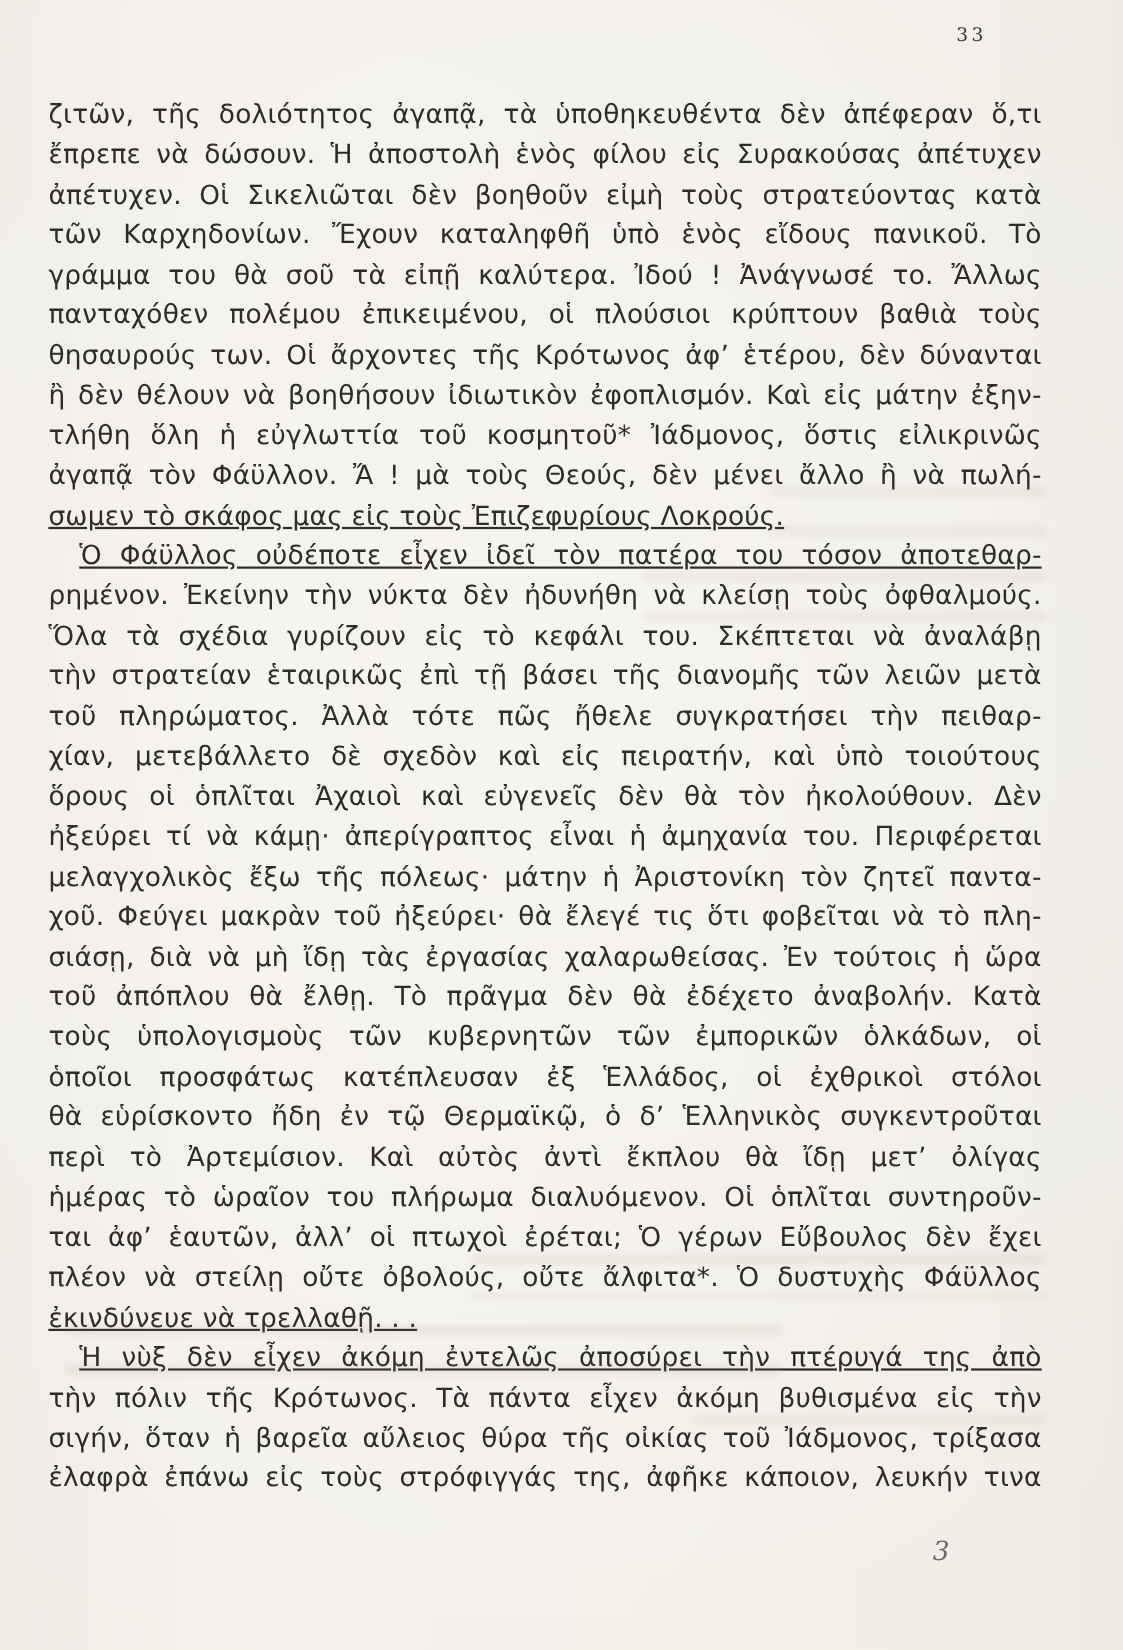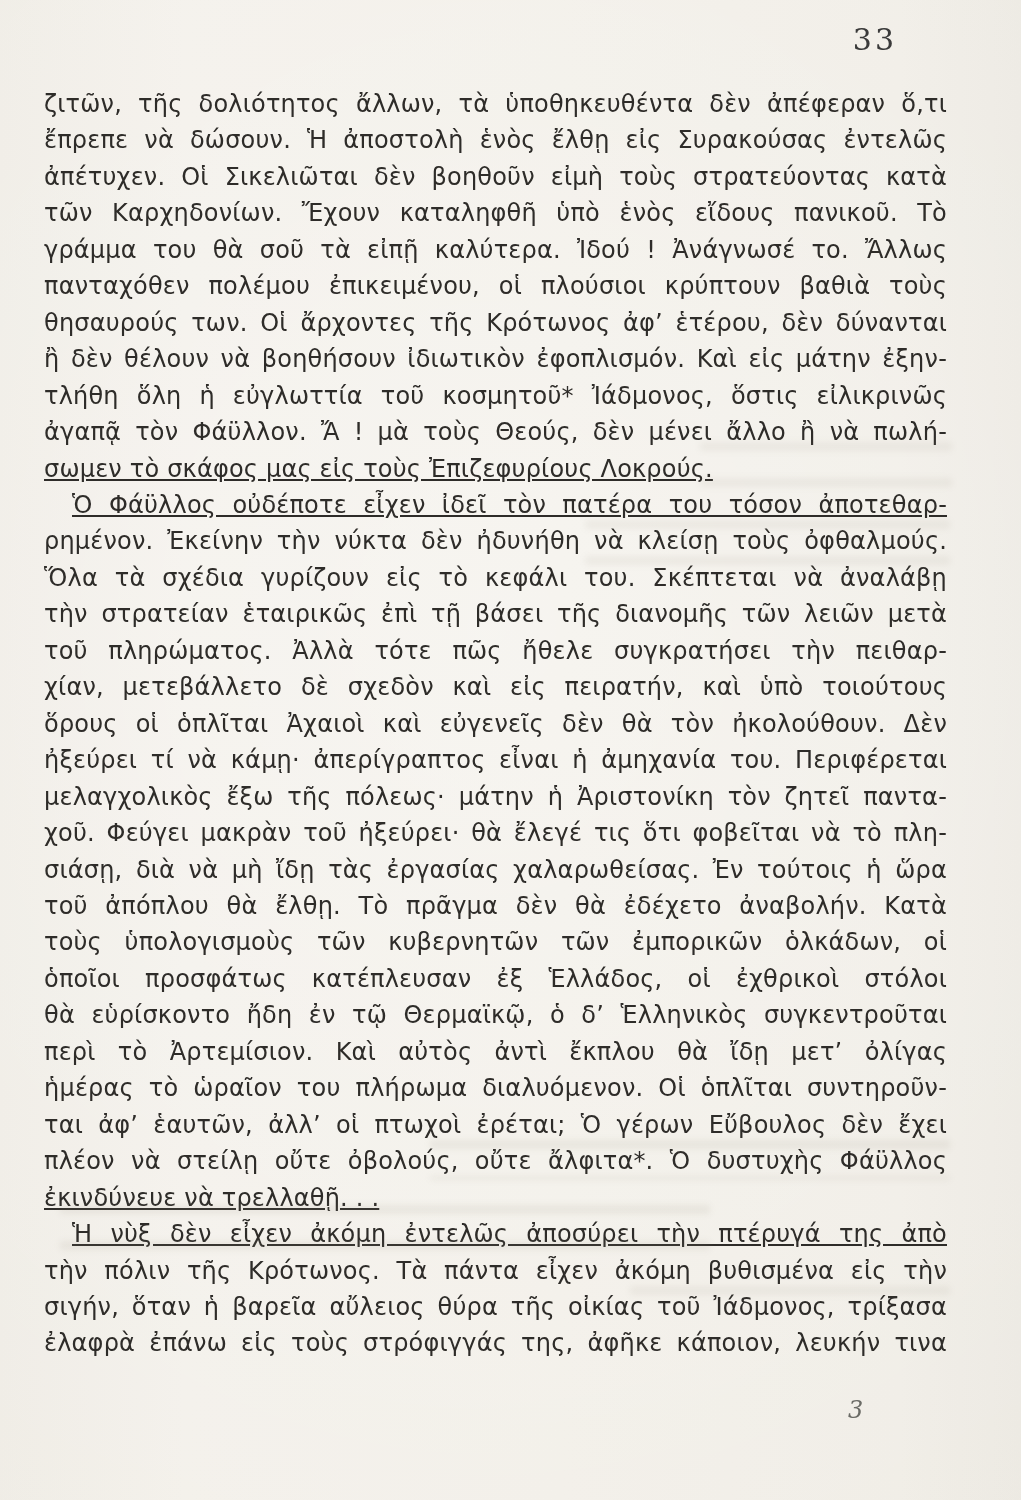--- a/index.html
+++ b/index.html
@@ -18,21 +18,21 @@
       radial-gradient(ellipse 140% 110% at 48% 42%, rgba(255,255,255,0.35), rgba(0,0,0,0) 70%),
       linear-gradient(90deg, #efece5 0%, #f3f0ea 18%, #f2efe8 55%, #f0ede6 88%, #ece9e2 100%);
     background-color: var(--paper, #f2efe8);
     font-family: "DejaVu Sans", sans-serif;
   }
   .folio {
     position: absolute;
     top: 22px;
     right: 124px;
     font-family: "DejaVu Serif", serif;
-    font-size: 30px;
+    font-size: 17px;
     letter-spacing: 3px;
     color: var(--folio, #3a3a3a);
   }
   .text-block {
     position: absolute;
     left: 44px;
     top: 86px;
     width: 903px;
     font-size: 24px;
     line-height: 36.45px;
@@ -76,22 +76,22 @@
   .bleed-5 { left: 630px; top: 1286px; width: 320px; height: 36px; }
 </style>
 </head>
 <body>
 
 <div class="page">
   <div class="folio">33</div>
 
   <div class="text-block">
       <div class="paragraph">
-        <div class="line">ζιτῶν, τῆς δολιότητος ἄλλων, τὰ ὑποθηκευθέντα δὲν ἀπέφεραν ὅ,τι</div>
-        <div class="line">ἔπρεπε νὰ δώσουν. Ἡ ἀποστολὴ ἑνὸς ἔλθῃ εἰς Συρακούσας ἐντελῶς</div>
+        <div class="line">ζιτῶν, τῆς δολιότητος ἀγαπᾷ, τὰ ὑποθηκευθέντα δὲν ἀπέφεραν ὅ,τι</div>
+        <div class="line">ἔπρεπε νὰ δώσουν. Ἡ ἀποστολὴ ἑνὸς φίλου εἰς Συρακούσας ἀπέτυχεν</div>
         <div class="line">ἀπέτυχεν. Οἱ Σικελιῶται δὲν βοηθοῦν εἰμὴ τοὺς στρατεύοντας κατὰ</div>
         <div class="line">τῶν Καρχηδονίων. Ἔχουν καταληφθῆ ὑπὸ ἑνὸς εἴδους πανικοῦ. Τὸ</div>
         <div class="line">γράμμα του θὰ σοῦ τὰ εἰπῇ καλύτερα. Ἰδού ! Ἀνάγνωσέ το. Ἄλλως</div>
         <div class="line">πανταχόθεν πολέμου ἐπικειμένου, οἱ πλούσιοι κρύπτουν βαθιὰ τοὺς</div>
         <div class="line">θησαυρούς των. Οἱ ἄρχοντες τῆς Κρότωνος ἀφ’ ἑτέρου, δὲν δύνανται</div>
         <div class="line">ἢ δὲν θέλουν νὰ βοηθήσουν ἰδιωτικὸν ἐφοπλισμόν. Καὶ εἰς μάτην ἐξην-</div>
         <div class="line">τλήθη ὅλη ἡ εὐγλωττία τοῦ κοσμητοῦ* Ἰάδμονος, ὅστις εἰλικρινῶς</div>
         <div class="line">ἀγαπᾷ τὸν Φάϋλλον. Ἄ ! μὰ τοὺς Θεούς, δὲν μένει ἄλλο ἢ νὰ πωλή-</div>
         <div class="line endline">σωμεν τὸ σκάφος μας εἰς τοὺς Ἐπιζεφυρίους Λοκρούς.</div>
       </div>

